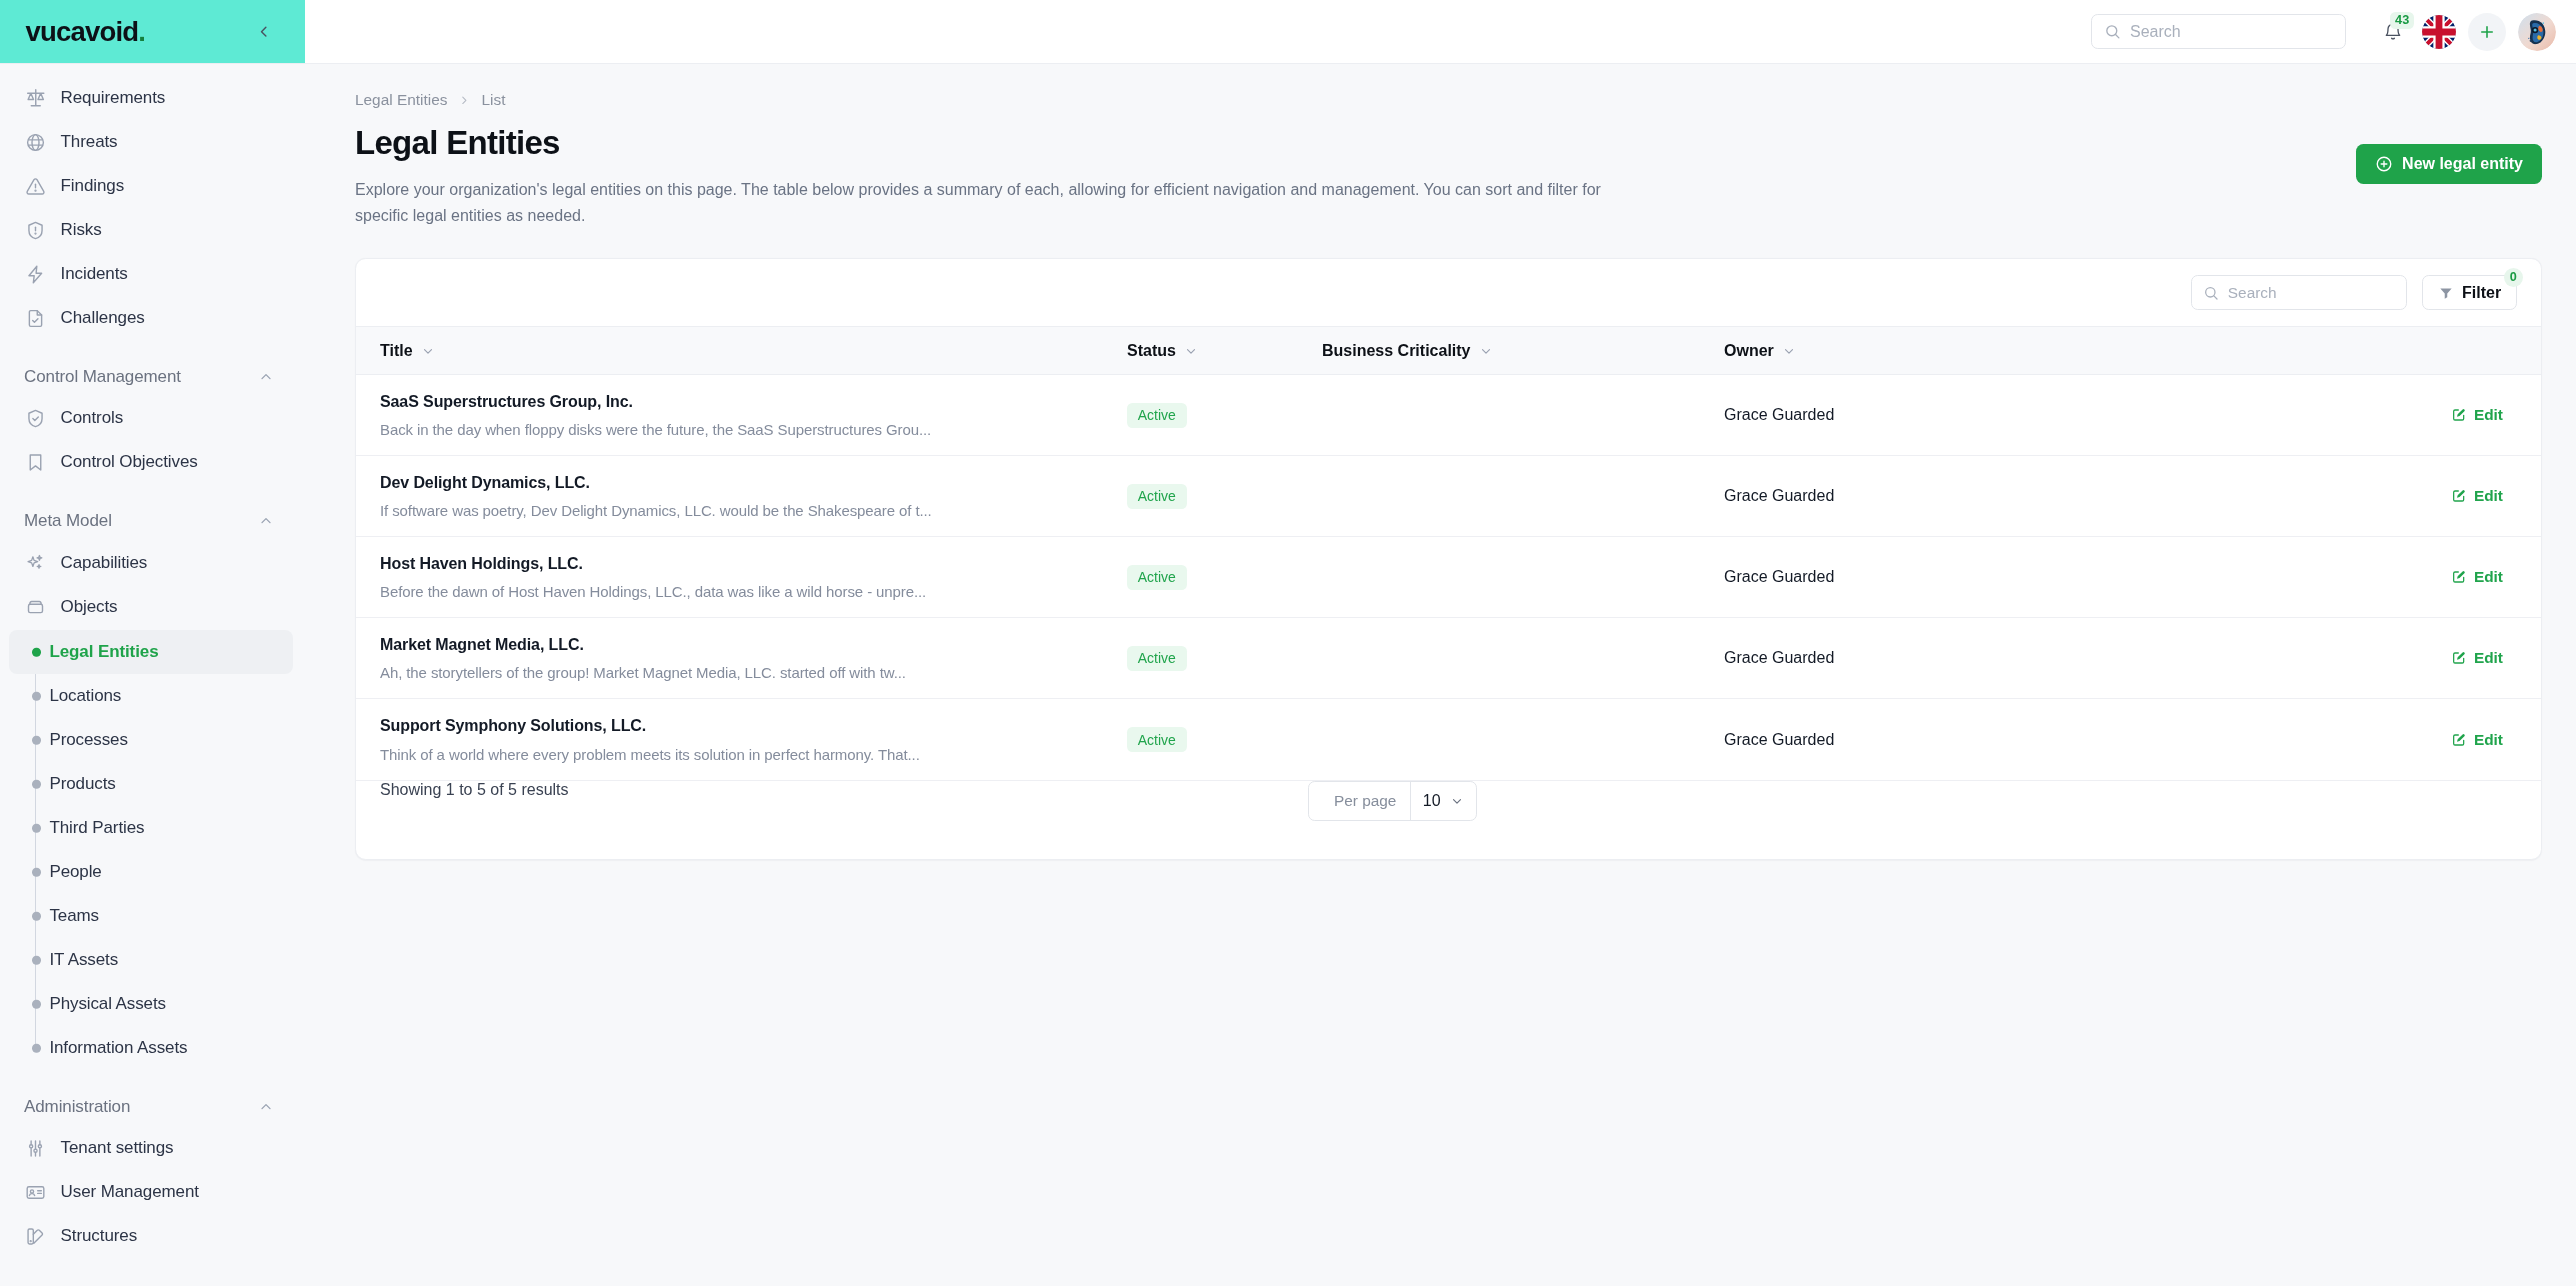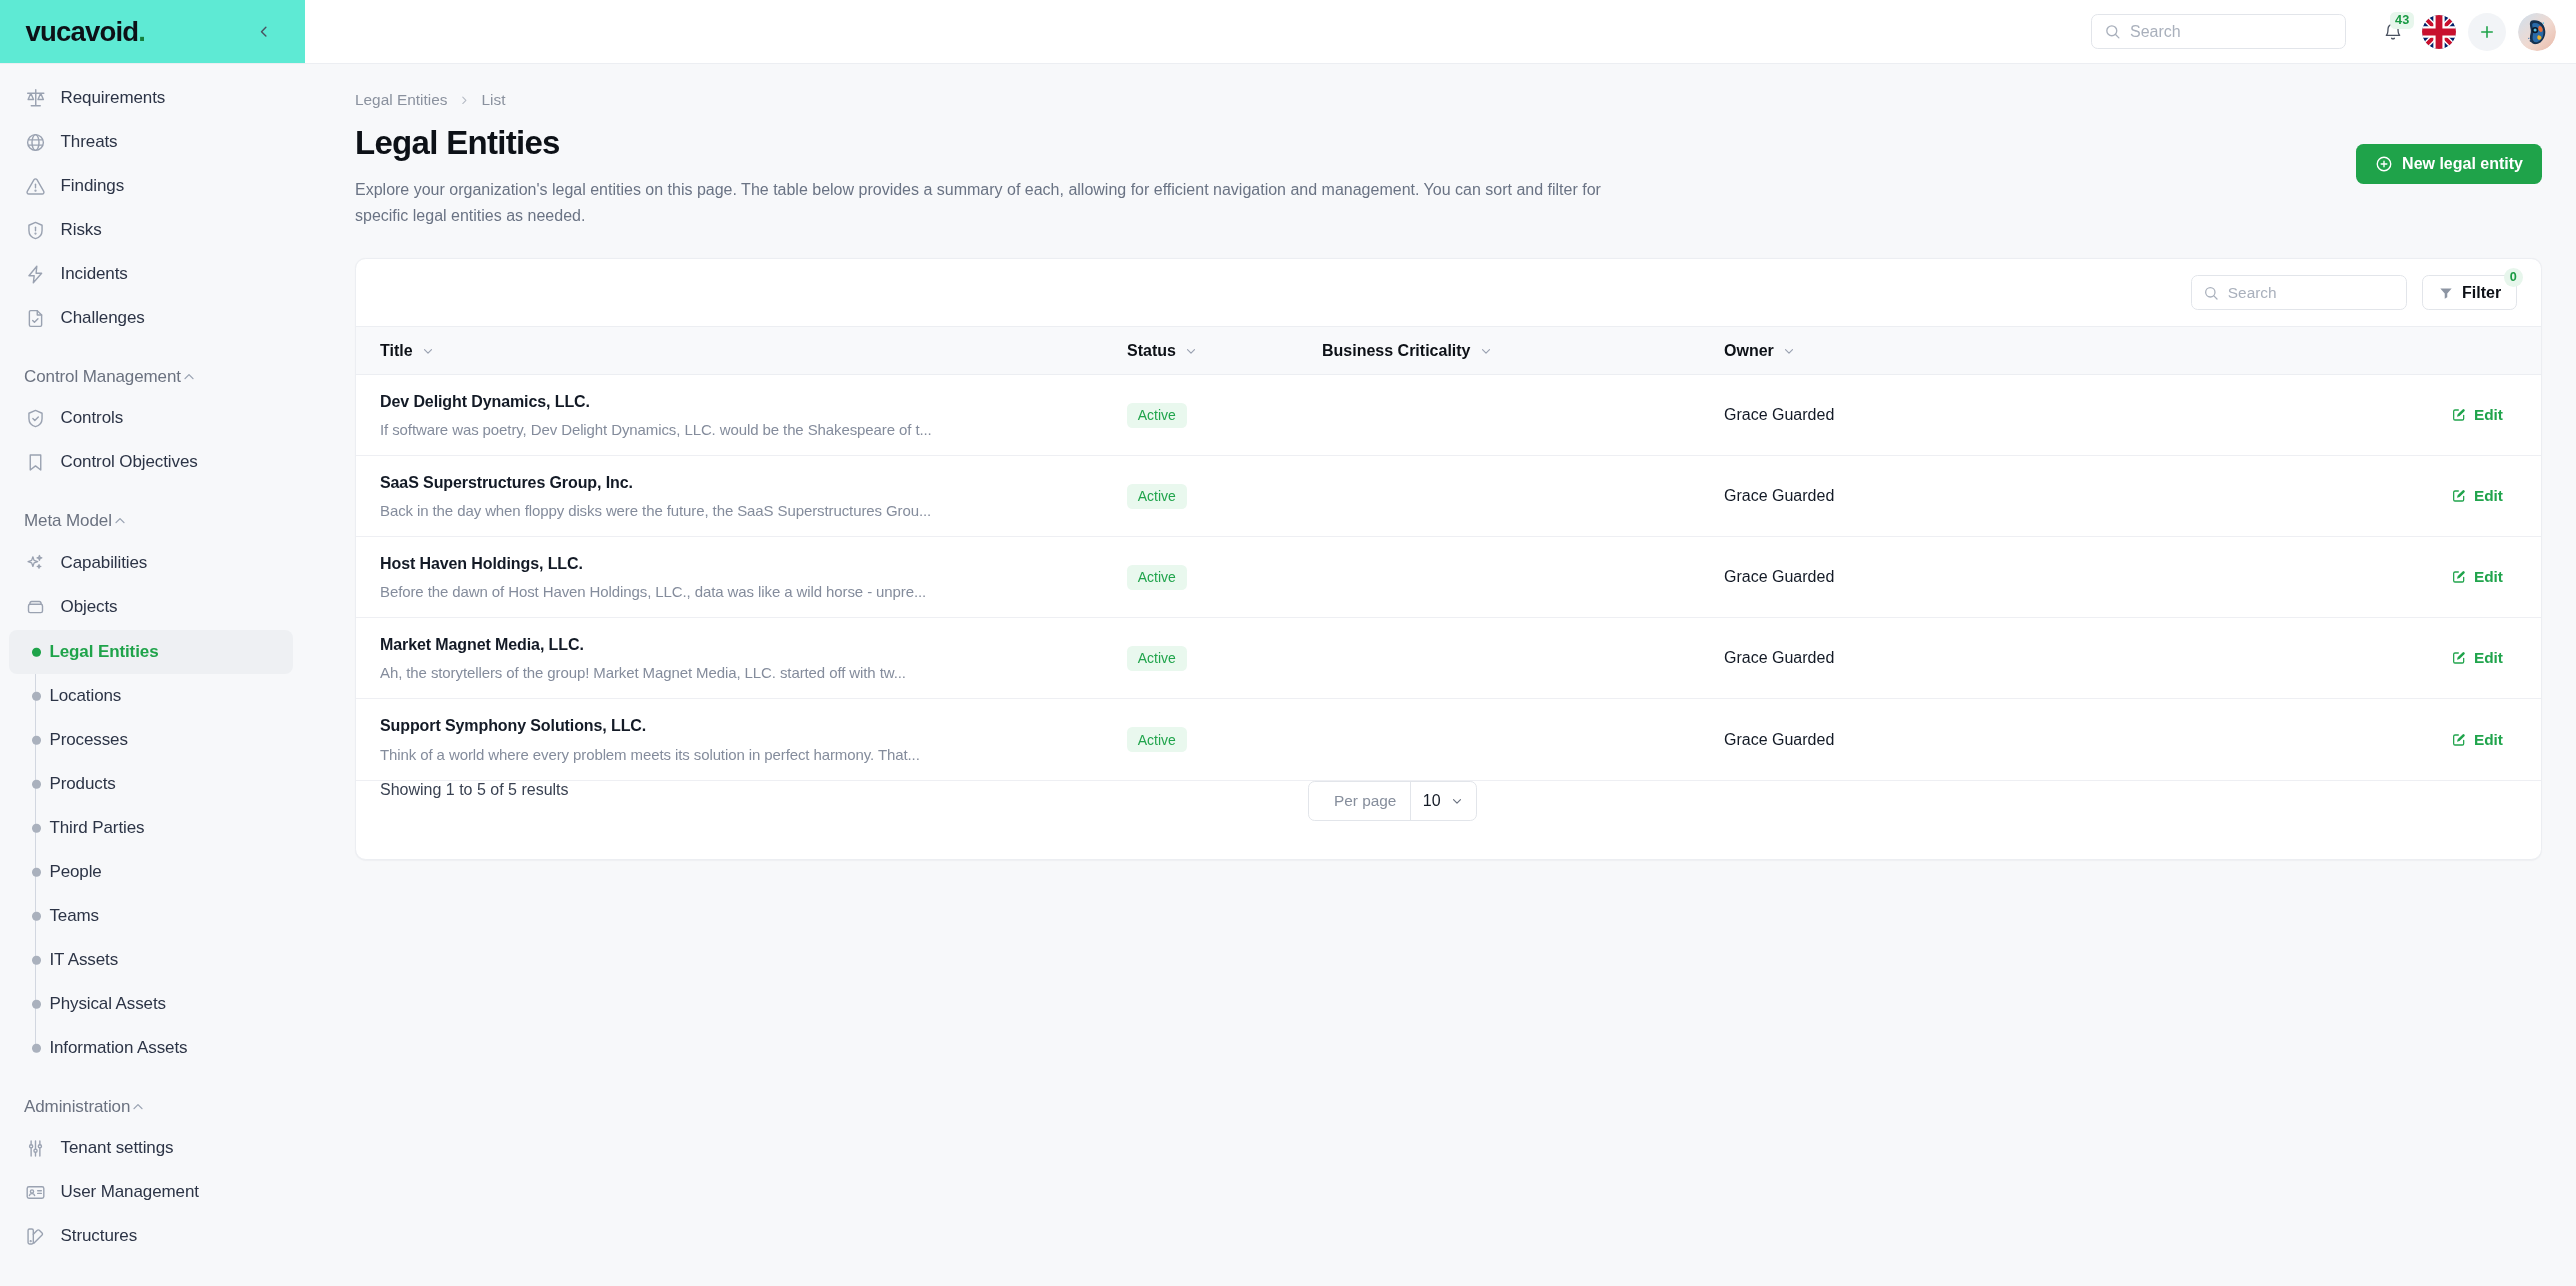--- a/index.html
+++ b/index.html
@@ -55,21 +55,21 @@
   .nav-item .ic {
     width: 23px; height: 23px; flex: 0 0 23px;
     display: flex; align-items: center; justify-content: center;
     color: #9aa2b1;
   }
   .nav-item .lbl {
     font-size: 17px; color: #2c3446; font-weight: 400;
     letter-spacing: -0.1px; white-space: nowrap;
   }
   .nav-group {
-    display: flex; align-items: center; justify-content: flex-start;
+    display: flex; align-items: center; justify-content: space-between;
     padding: 0 31px 0 24px;
     height: 39px;
     margin-top: 17.4px;
     cursor: pointer;
   }
   .nav-group .gl {
     font-size: 17px; color: #6b7280; font-weight: 400; letter-spacing: -0.1px;
   }
   .nav-group .gchev { color: #98a1b0; display:flex; }
 
@@ -632,41 +632,41 @@
                     </svg>
                   </div>
                 </th>
               <th class="c-act"></th>
             </tr>
           </thead>
           <tbody>
 
             <tr>
               <td class="c-title">
-                <div class="row-title">Dev Delight Dynamics, LLC.</div>
-                <div class="row-desc">If software was poetry, Dev Delight Dynamics, LLC. would be the Shakespeare of t...</div>
+                <div class="row-title">SaaS Superstructures Group, Inc.</div>
+                <div class="row-desc">Back in the day when floppy disks were the future, the SaaS Superstructures Grou...</div>
               </td>
               <td><span class="badge-active">Active</span></td>
               <td></td>
               <td><span class="owner-txt">Grace Guarded</span></td>
               <td>
                 <div class="edit-btn">
                   <svg width="16" height="16" viewBox="0 0 24 24" fill="none" stroke="currentColor" stroke-width="1.9" stroke-linecap="round" stroke-linejoin="round">
                       <path d="M11 4.5H6a2 2 0 0 0-2 2v11a2 2 0 0 0 2 2h11a2 2 0 0 0 2-2v-5"></path>
                       <path d="M17.4 3.6a1.9 1.9 0 0 1 2.7 2.7L12.8 13.6 9 14.6l1-3.8z" fill="currentColor" stroke="none"></path>
                     </svg>
                   <span>Edit</span>
                 </div>
               </td>
             </tr>
 
             <tr>
               <td class="c-title">
-                <div class="row-title">SaaS Superstructures Group, Inc.</div>
-                <div class="row-desc">Back in the day when floppy disks were the future, the SaaS Superstructures Grou...</div>
+                <div class="row-title">Dev Delight Dynamics, LLC.</div>
+                <div class="row-desc">If software was poetry, Dev Delight Dynamics, LLC. would be the Shakespeare of t...</div>
               </td>
               <td><span class="badge-active">Active</span></td>
               <td></td>
               <td><span class="owner-txt">Grace Guarded</span></td>
               <td>
                 <div class="edit-btn">
                   <svg width="16" height="16" viewBox="0 0 24 24" fill="none" stroke="currentColor" stroke-width="1.9" stroke-linecap="round" stroke-linejoin="round">
                       <path d="M11 4.5H6a2 2 0 0 0-2 2v11a2 2 0 0 0 2 2h11a2 2 0 0 0 2-2v-5"></path>
                       <path d="M17.4 3.6a1.9 1.9 0 0 1 2.7 2.7L12.8 13.6 9 14.6l1-3.8z" fill="currentColor" stroke="none"></path>
                     </svg>

